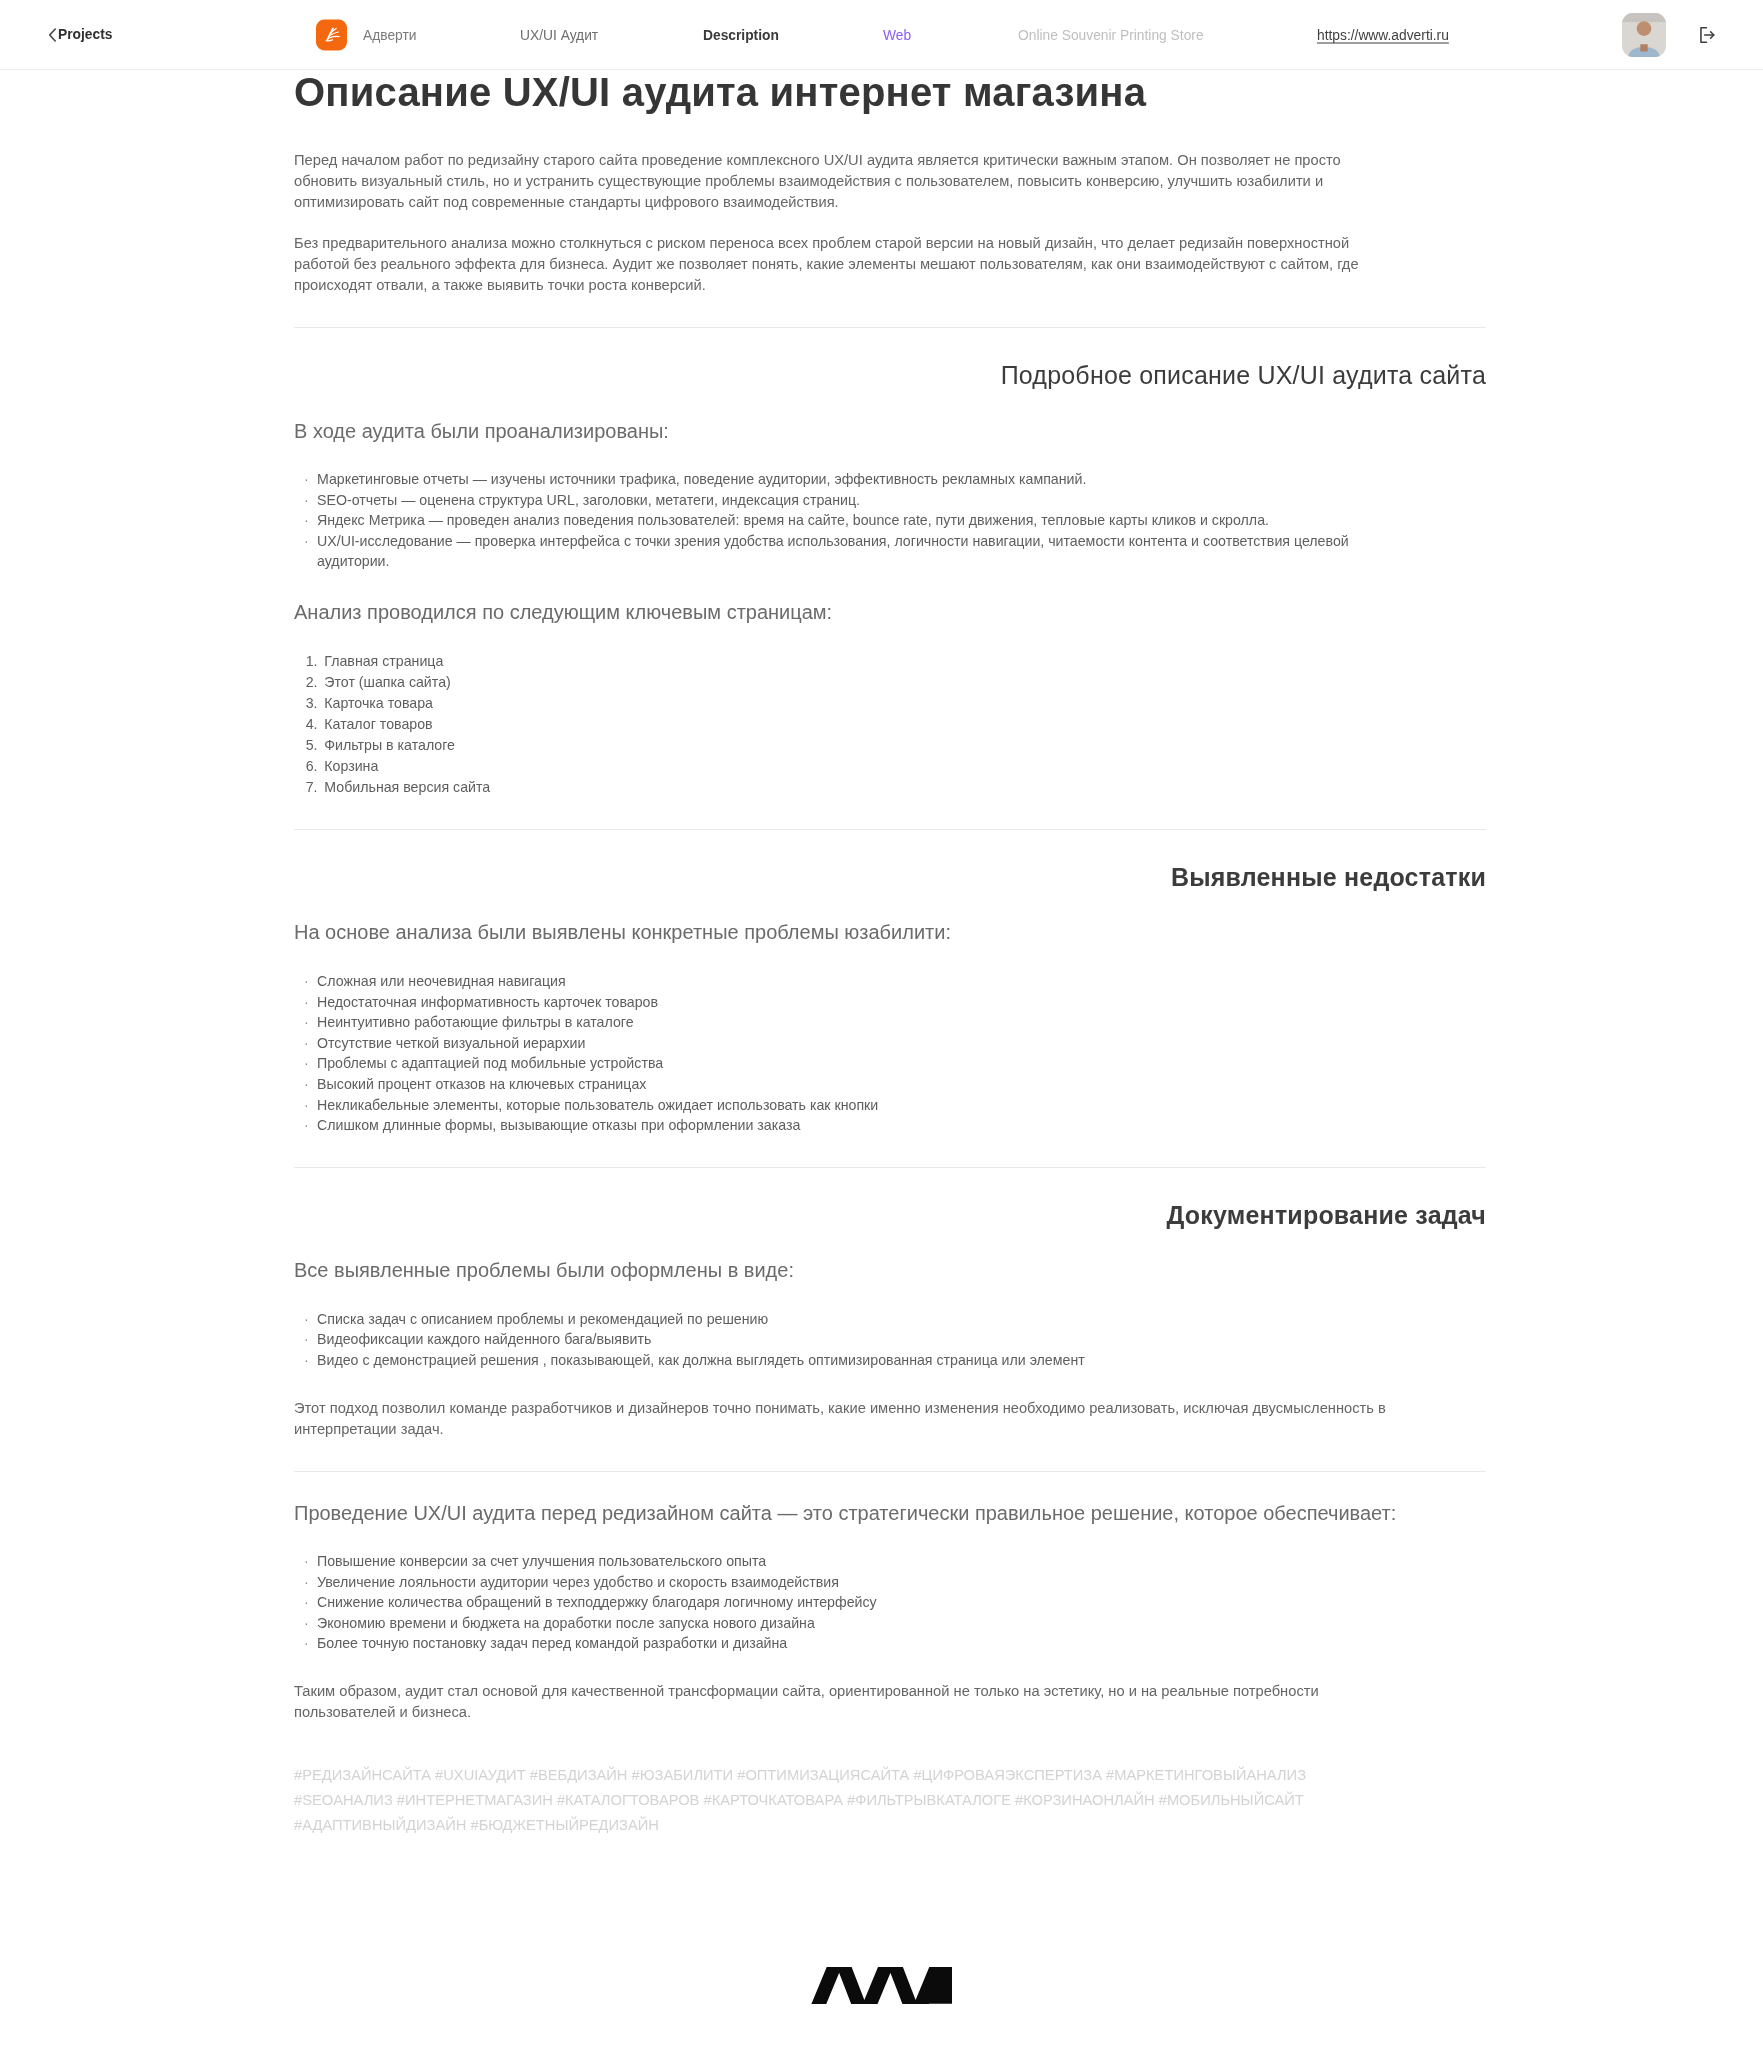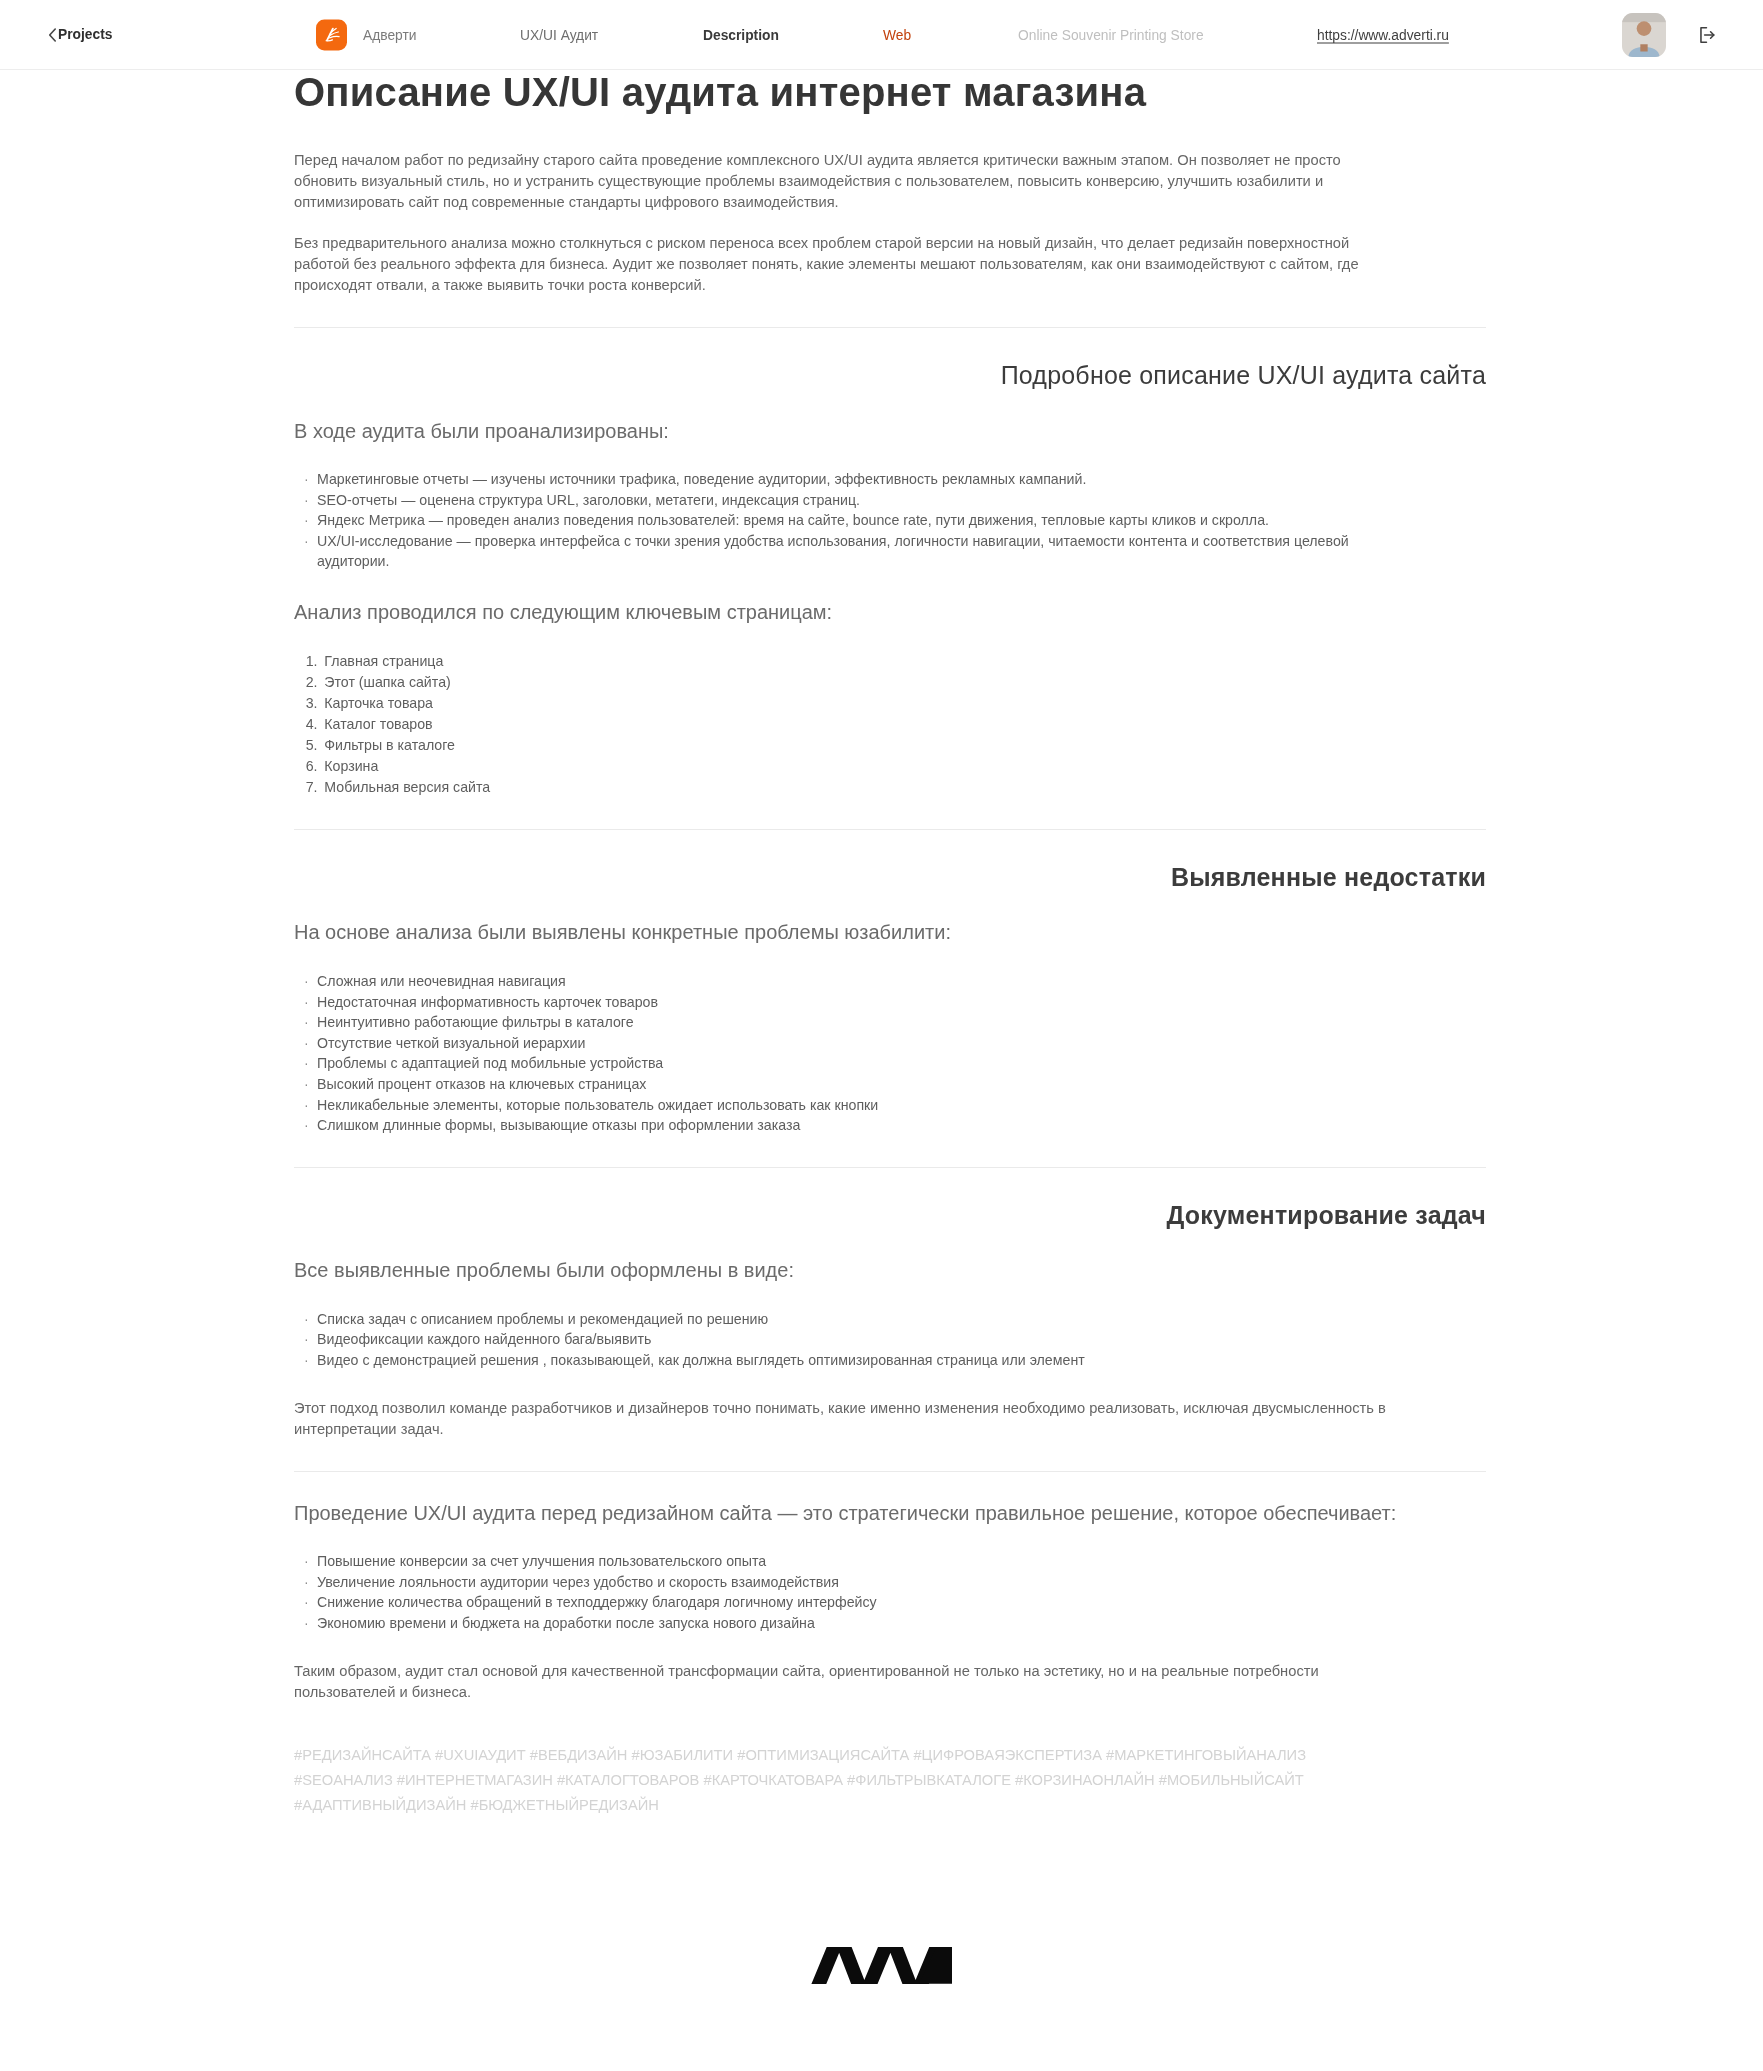--- a/index.html
+++ b/index.html
@@ -14,21 +14,21 @@
   .topbar .abs { position:absolute; top:50%; transform:translateY(-50%); white-space:nowrap; }
   .back { left:46px; display:flex; align-items:center; gap:0; cursor:pointer; }
   .back-label { font-size:13.8px; font-weight:700; color:#2f2f2f; }
   .brand-badge {
     left:316px; width:31px; height:31px; border-radius:8.3px; background:#f4690f;
     display:flex; align-items:center; justify-content:center;
   }
   .nav-brand   { left:363px;  font-size:13.8px; color:#7a7a7a; }
   .nav-project { left:520px;  font-size:13.8px; color:#6e6e6e; }
   .nav-desc    { left:703px;  font-size:13.8px; font-weight:700; color:#3a3a3a; }
-  .nav-web     { left:883px;  font-size:13.8px; color:#c2410c; }
+  .nav-web     { left:883px;  font-size:13.8px; color:#8b5cf6; }
   .nav-store   { left:1018px; font-size:13.8px; color:#bfbfbf; }
   .nav-url     { left:1317px; font-size:13.8px; color:#3f3f3f; text-decoration:underline; text-underline-offset:2.8px; cursor:pointer; }
   .avatar { left:1622px; width:44px; height:44px; border-radius:11px; overflow:hidden; cursor:pointer; }
   .logout { left:1695px; cursor:pointer; display:flex; }
 
   
   .content { width:1192px; margin-left:294px; }
   .page-title { font-size:40px; font-weight:700; color:#363636; letter-spacing:0.2px; }
   .content p  { max-width:1111px; font-size:14.7px; line-height:21px; color:#666; }
   .intro-p1 { margin-top:35px; }
@@ -167,20 +167,21 @@
   <p class="after-list-p">Этот подход позволил команде разработчиков и дизайнеров точно понимать, какие именно изменения необходимо реализовать, исключая двусмысленность в интерпретации задач.</p>
 
   <hr class="divider">
 
   <div class="h3">Проведение UX/UI аудита перед редизайном сайта — это стратегически правильное решение, которое обеспечивает:</div>
   <ul class="dots">
     <li>Повышение конверсии за счет улучшения пользовательского опыта</li>
     <li>Увеличение лояльности аудитории через удобство и скорость взаимодействия</li>
     <li>Снижение количества обращений в техподдержку благодаря логичному интерфейсу</li>
     <li>Экономию времени и бюджета на доработки после запуска нового дизайна</li>
+    <li>Более точную постановку задач перед командой разработки и дизайна</li>
   </ul>
   <p class="after-list-p">Таким образом, аудит стал основой для качественной трансформации сайта, ориентированной не только на эстетику, но и на реальные потребности пользователей и бизнеса.</p>
 
   <div class="hashtags">
     <div>#РЕДИЗАЙНСАЙТА #UXUIАУДИТ #ВЕБДИЗАЙН #ЮЗАБИЛИТИ #ОПТИМИЗАЦИЯСАЙТА #ЦИФРОВАЯЭКСПЕРТИЗА #МАРКЕТИНГОВЫЙАНАЛИЗ</div>
     <div>#SEOАНАЛИЗ #ИНТЕРНЕТМАГАЗИН #КАТАЛОГТОВАРОВ #КАРТОЧКАТОВАРА #ФИЛЬТРЫВКАТАЛОГЕ #КОРЗИНАОНЛАЙН #МОБИЛЬНЫЙСАЙТ</div>
     <div>#АДАПТИВНЫЙДИЗАЙН #БЮДЖЕТНЫЙРЕДИЗАЙН</div>
   </div>
 </main>
 

